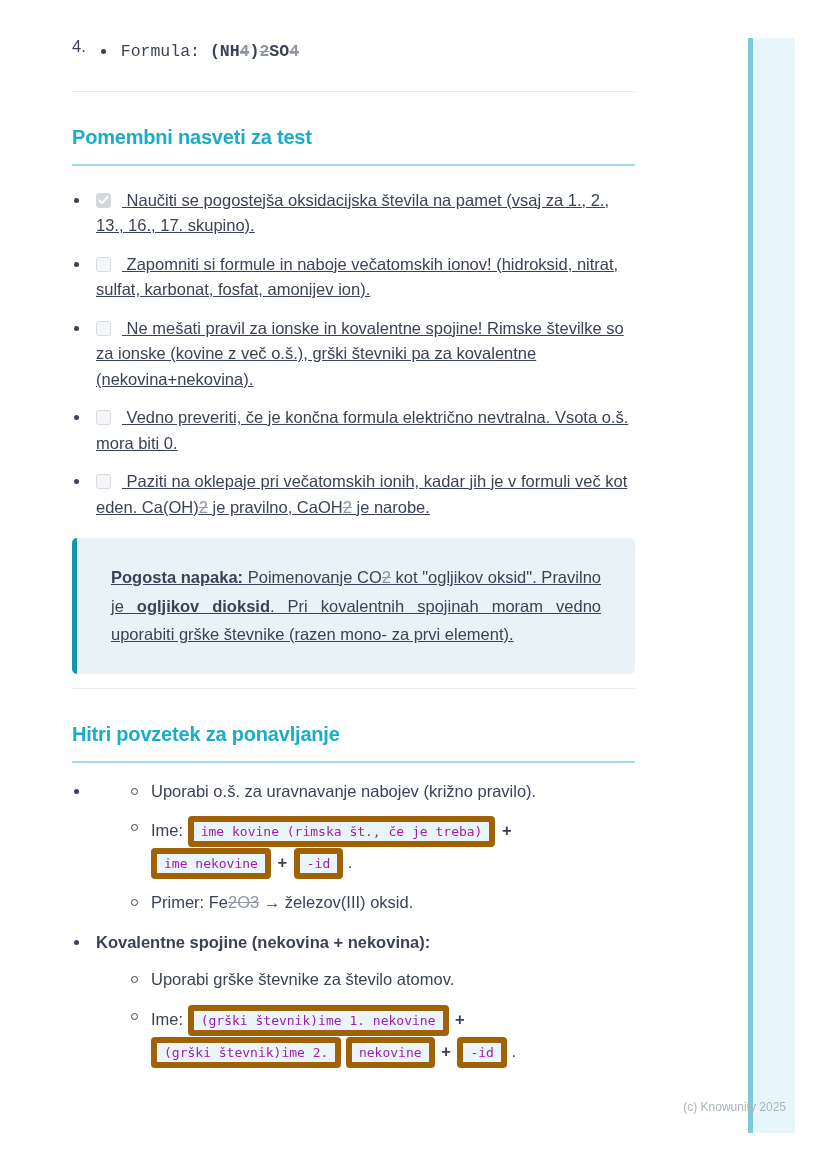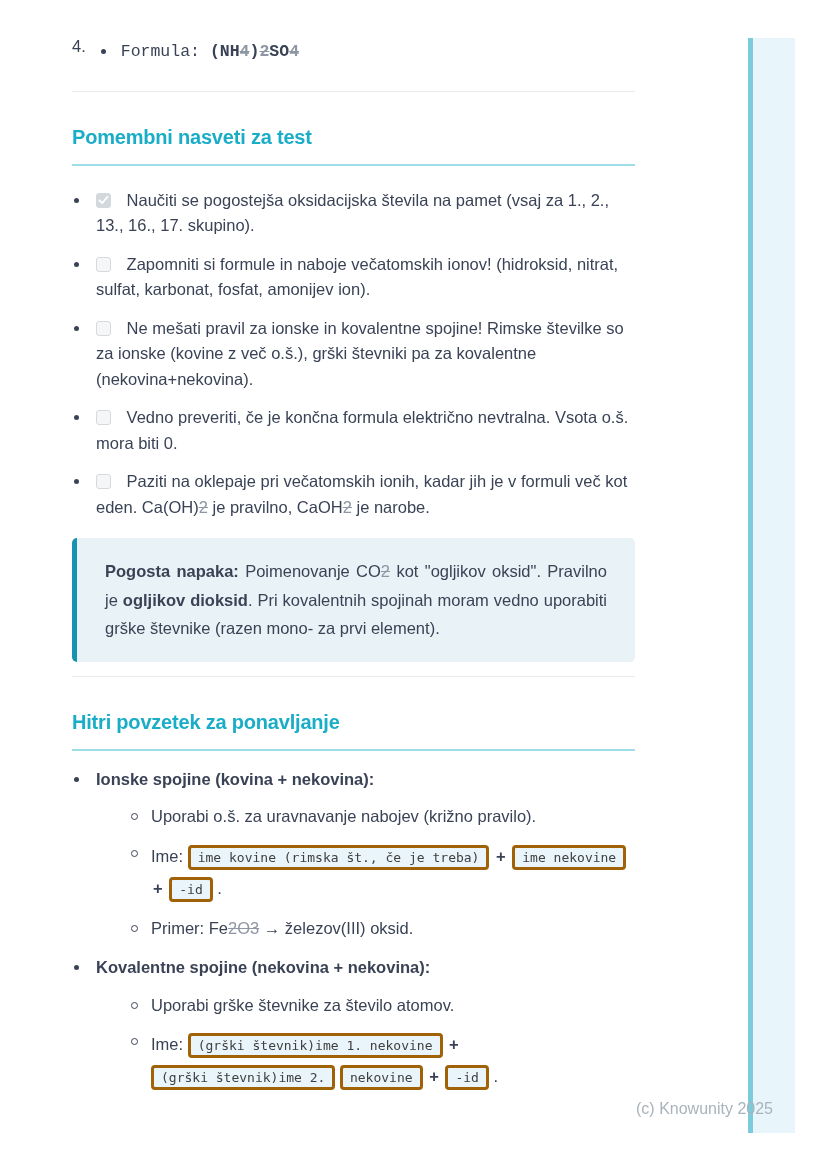--- a/index.html
+++ b/index.html
@@ -22,47 +22,47 @@
   .ni-text{margin:0;}
   .bullet-row{position:relative;padding-left:30px;margin-top:5px;font-family:Liberation Mono, monospace;}
   .dot-icon{position:absolute;left:10px;top:10px;width:5px;height:5px;border-radius:50%;background:#3a4356;}
   .strike{color:#8e96a3;text-decoration:line-through;}
   
   .divider{border:none;border-top:1px solid #e8ebee;margin:26px 0 0 0;height:0;}
   h2{margin:26px 0 0 0;font-size:20px;line-height:38px;font-weight:800;color:#1aadc8;letter-spacing:-0.2px;}
   .h-rule{margin-top:8px;height:2px;background:#9edee8;}
   
   .checklist{list-style:none;margin:22px 0 0 0;padding:0;}
-  .checklist li{position:relative;padding-left:24px;margin-bottom:13px;}
+  .checklist li{position:relative;padding-left:24px;margin-bottom:13px;text-decoration:underline;}
   .cb{
     display:inline-block;width:15px;height:15px;border-radius:3px;margin-right:11px;
     vertical-align:-2px;background:#f4f6f7;border:1px solid #d6dade;box-sizing:border-box;
   }
   .cb.checked{background:#d3d8dc;border-color:#d3d8dc;}
   .cb svg{display:block;margin:2px auto 0;}
   
   .callout{
     margin-top:18px;background:#e9f2f6;border-left:5px solid #1793b1;border-radius:5px;
     padding:15px 24px;text-align:justify;line-height:28.5px;box-sizing:border-box;
   }
-  .callout p{margin:4px;}
+  .callout p{margin:10px;text-decoration:underline;}
   
   .sumlist{list-style:none;margin:16px 0 0 0;padding:0;}
   .l1{position:relative;padding-left:24px;margin-bottom:14px;}
   .l2list{list-style:none;margin:12px 0 0 0;padding:0;font-weight:400;}
   .l2{position:relative;margin-left:33px;padding-left:22px;margin-bottom:11px;}
   .circle-icon{position:absolute;left:2px;top:9px;width:5px;height:5px;border:1.5px solid #3a4356;border-radius:50%;background:#fff;}
   .ime{line-height:31px;}
   .chip{
-    font-family:"DejaVu Sans Mono", monospace;font-size:13px;color:#404040;
-    background:#e9f5fa;border:3px solid #a16207;border-radius:4px;padding:2px 7px;white-space:nowrap;
+    font-family:"DejaVu Sans Mono", monospace;font-size:13px;color:#a21caf;
+    background:#e9f5fa;border:6px solid #a16207;border-radius:4px;padding:2px 7px;white-space:nowrap;
   }
   .plus{font-weight:600;margin:0 2px;}
   
-  .footer{position:absolute;right:55px;top:1100px;font-size:16px;color:#a9b3ba;z-index:3;}
+  .footer{position:absolute;right:42px;top:1100px;font-size:12px;color:#a9b3ba;z-index:3;}
 </style>
 </head>
 <body>
 
 <div class="margin-strip"></div>
 
 <div class="content">
 
   <div class="numbered-item">
     <span class="num">4.</span>
@@ -115,21 +115,20 @@
 
   <hr class="divider" style="margin-top:14px;">
 
   <h2>Hitri povzetek za ponavljanje</h2>
   <div class="h-rule"></div>
 
   <ul class="sumlist">
 
     <li class="l1">
       <span class="dot-icon" style="left:2px;top:10px;"></span>
-      <b>Ionske spojine (kovina + nekovina):</b>
       <ul class="l2list">
         <li class="l2">
           <span class="circle-icon"></span>
           <span>Uporabi o.š. za uravnavanje nabojev (križno pravilo).</span>
         </li>
         <li class="l2 ime">
           <span class="circle-icon"></span>
           <span>Ime:</span>
           <code class="chip">ime kovine (rimska št., če je treba)</code>
           <span class="plus">+</span>

